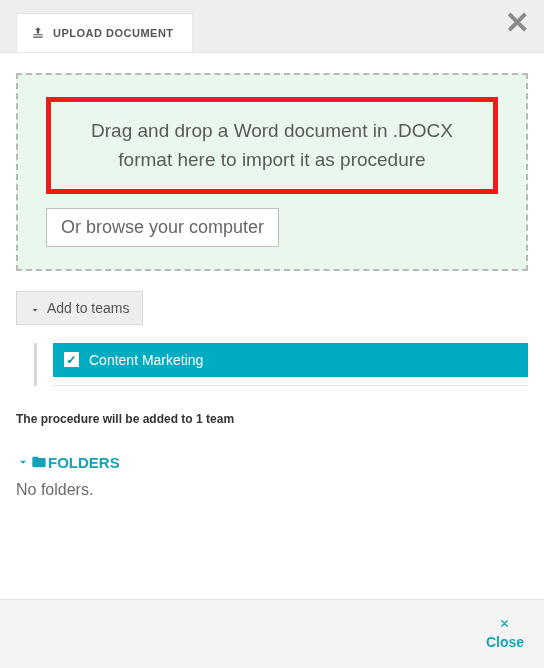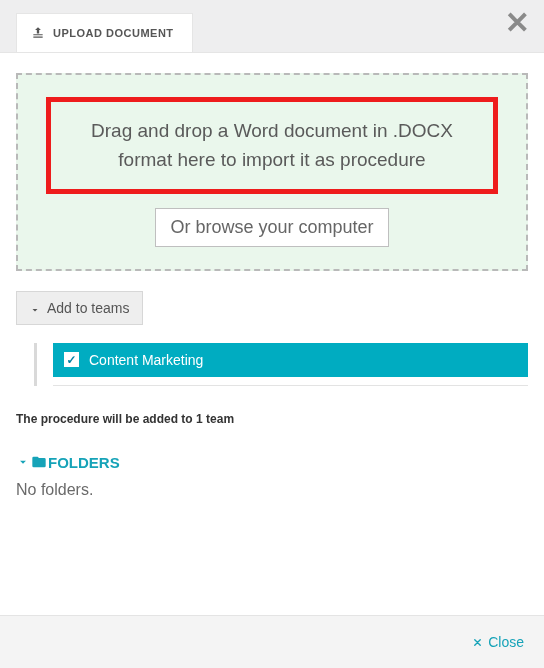--- a/index.html
+++ b/index.html
@@ -34,21 +34,21 @@
     flex: 1;
     padding: 20px 16px 16px 16px;
     border-top: 1px solid #e5e5e5;
   }
   .dropzone {
     border: 2px dashed #b9b9b9;
     background: #eaf7ec;
     padding: 22px 28px 22px 28px;
     display: flex;
     flex-direction: column;
-    align-items: center;
+    align-items: flex-start;
   }
   .drop-msg-wrap {
     border: 5px solid #ee1c1c;
     padding: 14px 20px;
     width: 100%;
   }
   .drop-msg {
     text-align: center;
     color: #5a5a5a;
     font-size: 19px;
@@ -131,21 +131,22 @@
     display: flex;
     justify-content: flex-end;
   }
   .close-link {
     color: #16a3b8;
     font-size: 14px;
     display: inline-flex;
     align-items: center;
     gap: 5px;
     cursor: pointer;
-    font-weight: 400;
+    font-weight: 700;
+    flex-direction: column;
   }
   svg { display:block; }
 </style>
 </head>
 <body>
 <div class="container">
 
   <div class="header">
     <div class="tab">
       <span>

